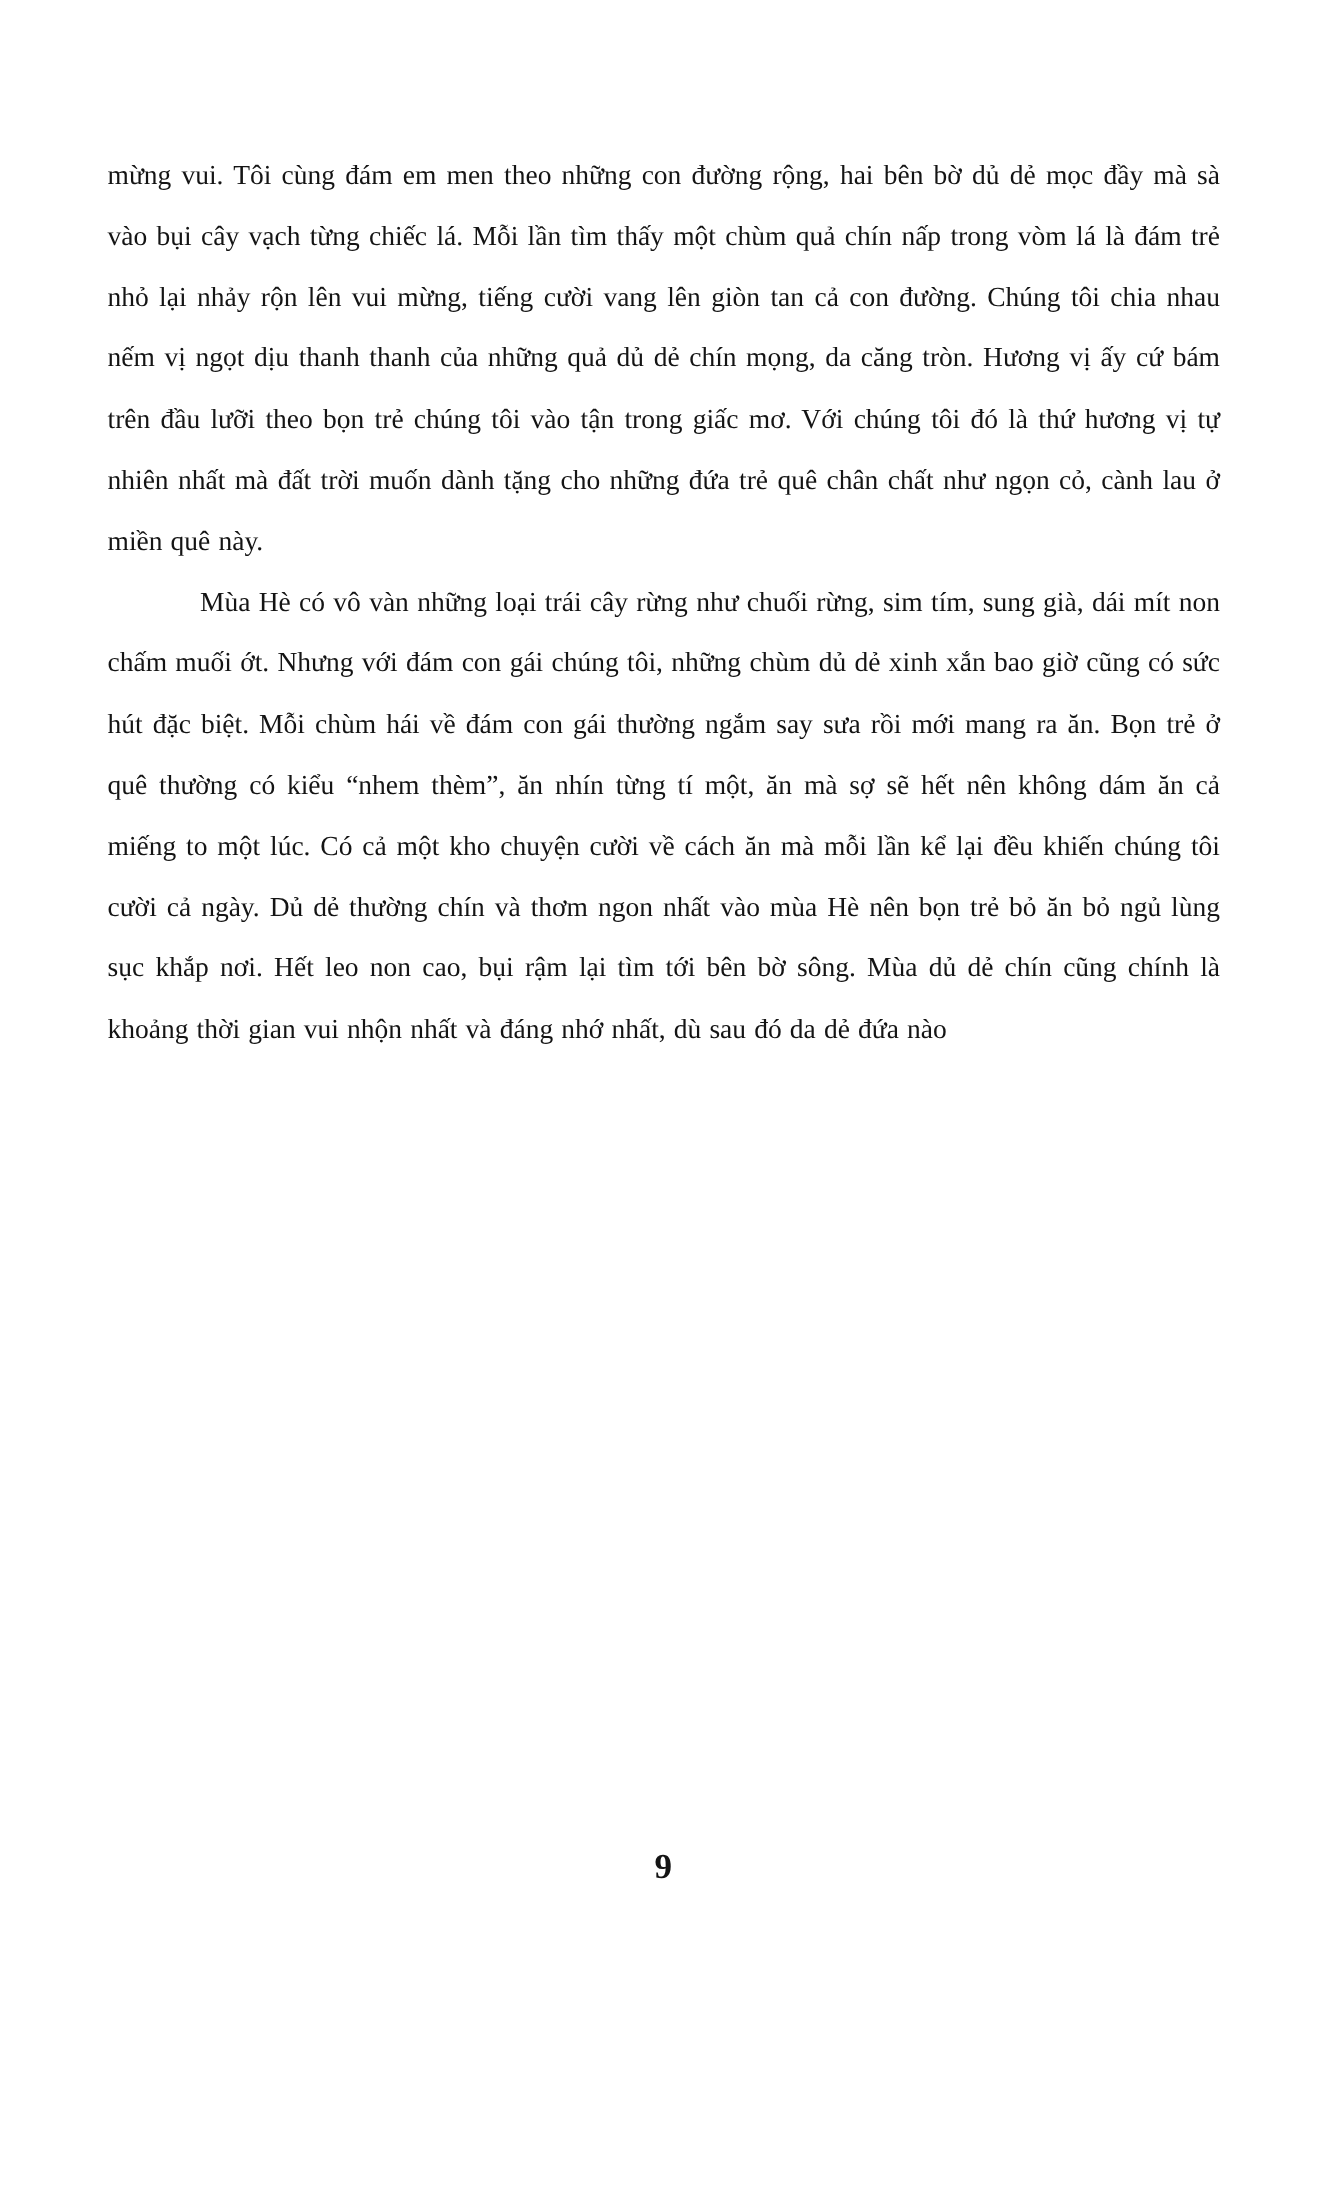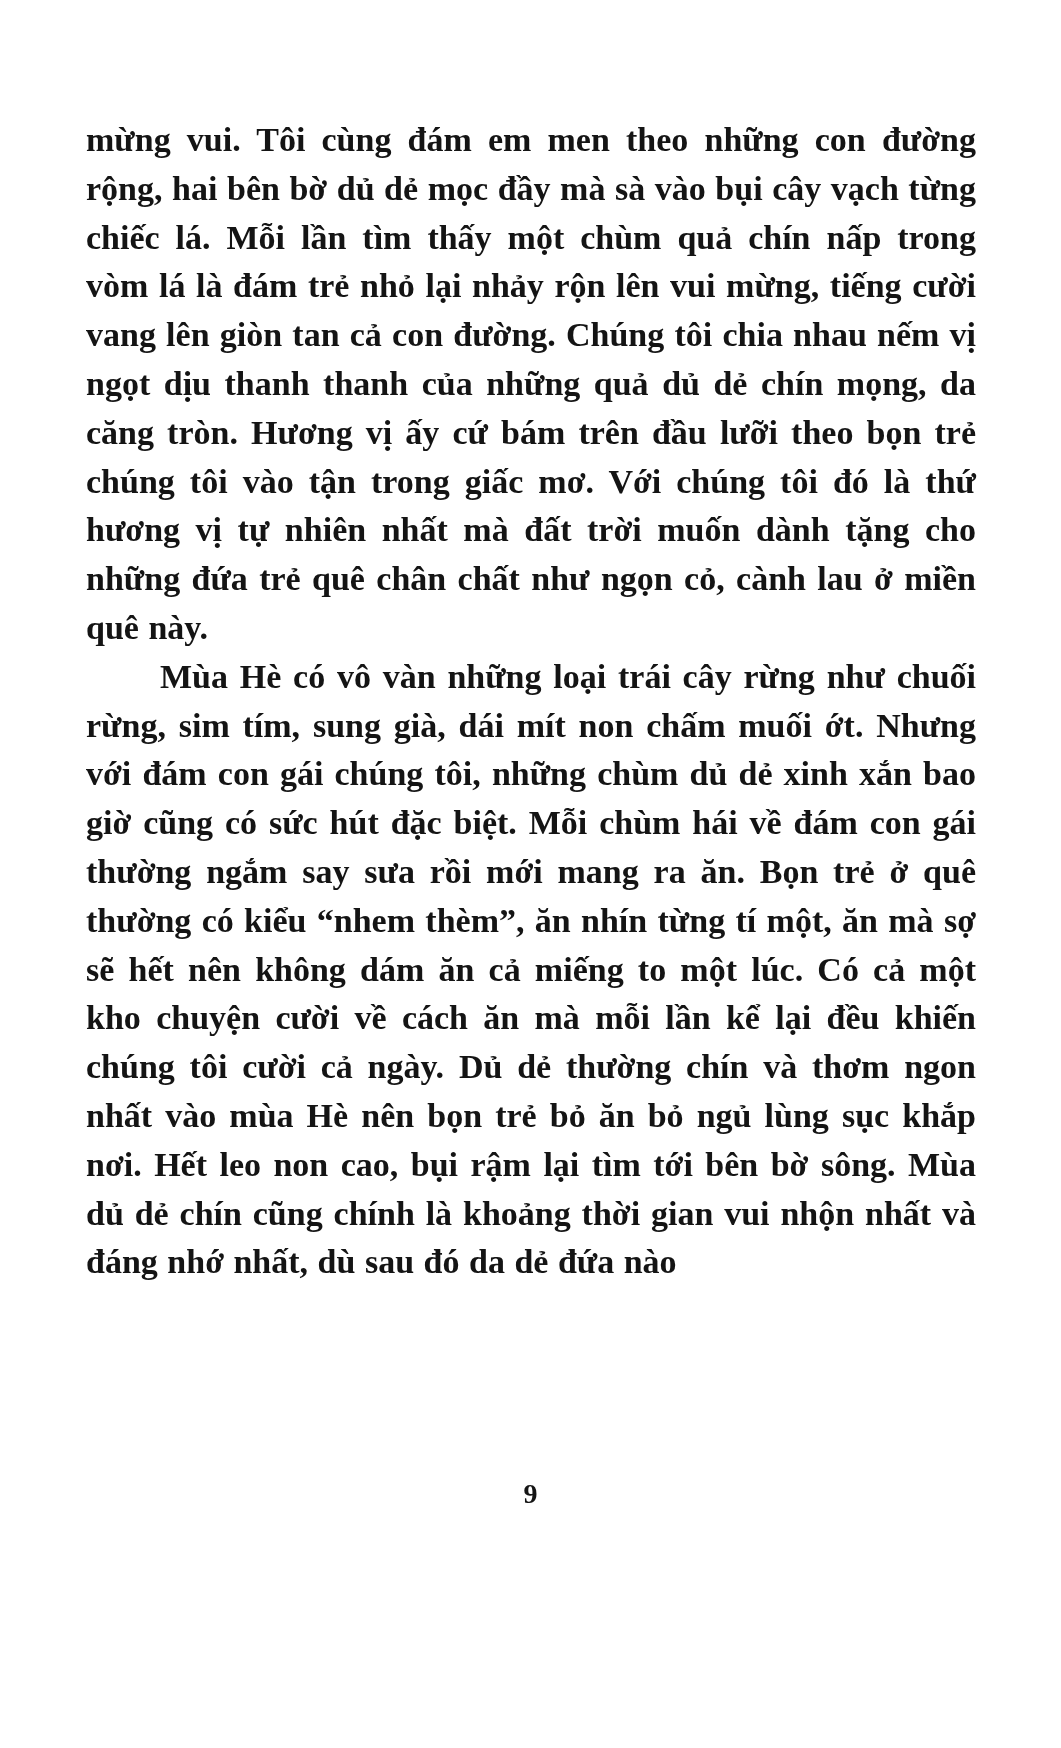--- a/index.html
+++ b/index.html
@@ -21,24 +21,24 @@
     background: #ffffff;
   }
   .text-block {
     position: absolute;
     top: 116px;
     left: 86px;
     width: 890px;
   }
   .para {
     margin: 0;
-    font-size: 34px;
+    font-size: 22px;
     line-height: 48.8px;
     text-align: justify;
-    font-weight: 700;
+    font-weight: 400;
     word-spacing: 1px;
   }
   .para.indent {
     text-indent: 74px;
   }
   .page-number {
     position: absolute;
     top: 1478px;
     left: 0;
     right: 0;

